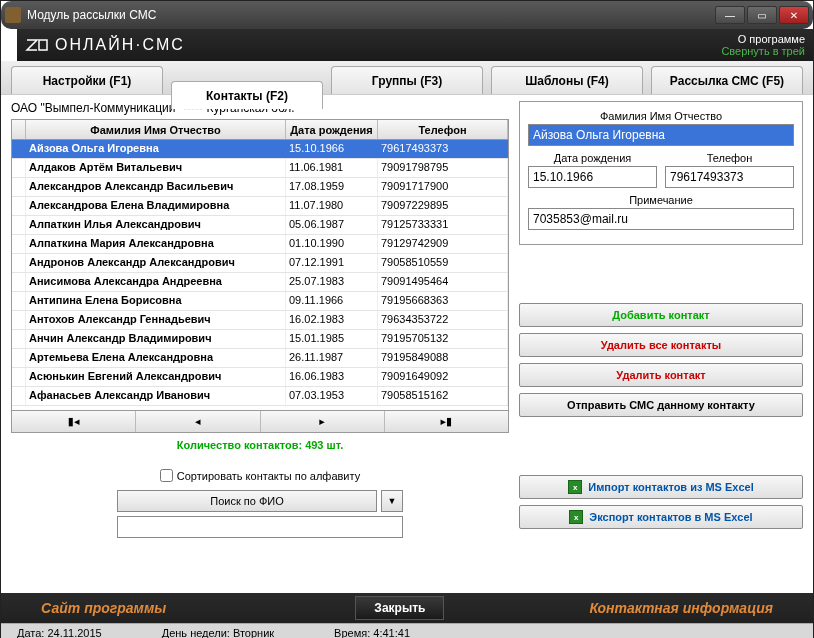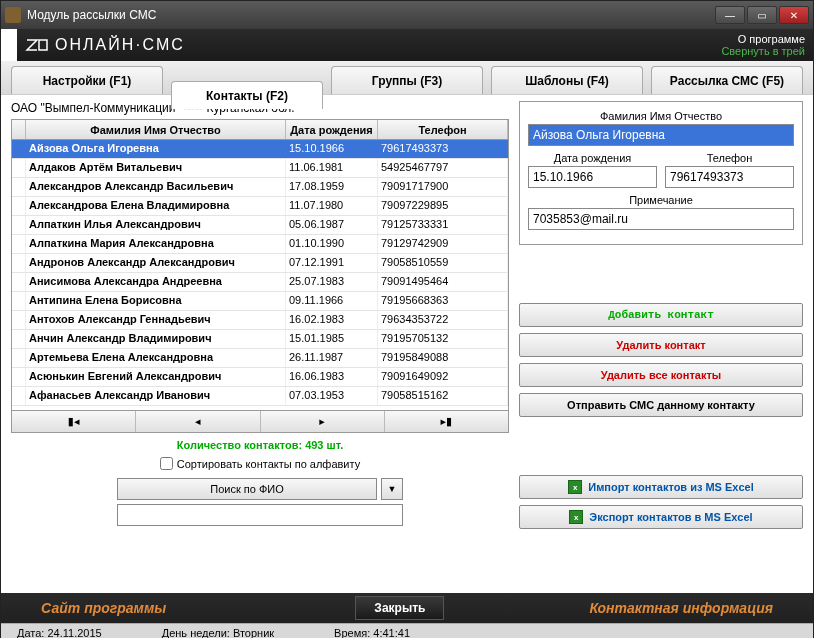--- a/index.html
+++ b/index.html
@@ -1,18 +1,18 @@
 <!DOCTYPE html>
 <html><head>
 <meta charset="utf-8">
 <style>
 * { box-sizing: border-box; margin: 0; padding: 0; font-family: Tahoma, Arial, sans-serif; }
 body { background: #555; width: 814px; height: 638px; overflow: hidden; }
 .window { width: 814px; height: 638px; background: #fff; border: 1px solid #222; }
-.titlebar { height: 28px; background: linear-gradient(#5a5a5a,#3b3b3b); display: flex; align-items: center; padding: 0 4px; }
+.titlebar { height: 28px; background: linear-gradient(#5a5a5a,#3b3b3b); display: flex; align-items: center; padding: 0 4px; border-radius: 10px; }
 .titleicon { width: 16px; height: 16px; background: #806030; margin-right: 6px; border-radius: 2px; }
 .titletext { color: #fff; font-size: 12px; flex: 1; }
 .winbtns { display: flex; gap: 2px; }
 .winbtn { width: 30px; height: 18px; background: linear-gradient(#6a6a6a,#4a4a4a); border: 1px solid #333; border-radius: 2px; color: #fff; font-size: 10px; display: flex; align-items: center; justify-content: center; cursor: pointer; }
 .winbtn.close { background: linear-gradient(#d04040,#a02020); }
 .header { height: 32px; background: linear-gradient(#2a2a2a,#1a1a1a); display: flex; align-items: center; padding: 0 8px; margin-left: 16px; }
 .logo { color: #fff; font-size: 16px; letter-spacing: 2px; display: flex; align-items: center; gap: 6px; }
 .logosvg { width: 24px; height: 14px; }
 .headerlinks { margin-left: auto; text-align: right; font-size: 11px; }
 .aboutlink { color: #fff; }
@@ -33,34 +33,34 @@
 .tbody { height: 271px; overflow: hidden; }
 .trow { display: flex; height: 19px; font-size: 11px; border-bottom: 1px solid #e4e4e4; cursor: pointer; }
 .trow.sel { background: #3a74d8; color: #fff; }
 .trow > div { border-right: 1px solid #eee; padding: 2px 3px; overflow: hidden; white-space: nowrap; }
 .trow .col-name { font-weight: bold; }
 .trow.sel > div { border-right-color: #3a74d8; }
 .navbtns { display: flex; border: 1px solid #999; border-top: none; height: 22px; }
 .navbtn { flex: 1; background: linear-gradient(#f8f8f8,#e0e0e0); border-right: 1px solid #bbb; font-size: 11px; display: flex; align-items: center; justify-content: center; cursor: pointer; }
 .navbtn:last-child { border-right: none; }
 .countline { text-align: center; color: #0a0; font-size: 11px; font-weight: bold; margin: 6px 0; }
-.sortline { text-align: center; font-size: 11px; display: flex; align-items: center; justify-content: center; gap: 4px; margin-bottom: 8px; }
+.sortline { text-align: center; font-size: 11px; display: flex; align-items: center; justify-content: center; gap: 4px; margin-bottom: 8px; margin-top: 12px; }
 .searchrow { display: flex; gap: 4px; justify-content: center; margin-bottom: 4px; }
 .searchbtn { width: 260px; height: 22px; background: linear-gradient(#f8f8f8,#e0e0e0); border: 1px solid #888; font-size: 11px; font-weight: normal; display: flex; align-items: center; justify-content: center; cursor: pointer; }
 .ddarrow { width: 22px; height: 22px; background: linear-gradient(#f8f8f8,#e0e0e0); border: 1px solid #888; display: flex; align-items: center; justify-content: center; font-size: 9px; cursor: pointer; }
 .searchinput { width: 286px; height: 22px; border: 1px solid #888; margin: 0 auto; display: block; font-size: 11px; padding: 0 4px; }
 .rightpane { flex: 1; display: flex; flex-direction: column; }
 .detailbox { border: 1px solid #999; padding: 8px; }
 .fieldlabel { font-size: 11px; text-align: center; margin-bottom: 2px; }
 .fieldinput { width: 100%; height: 22px; border: 1px solid #888; font-size: 12px; padding: 0 4px; margin-bottom: 6px; }
 .fieldinput.sel { background: #3a74d8; color: #fff; }
 .fieldrow { display: flex; gap: 8px; }
 .fieldcol { flex: 1; }
 .actionbtn { width: 100%; height: 24px; background: linear-gradient(#f8f8f8,#e0e0e0); border: 1px solid #888; font-size: 11px; font-weight: bold; display: flex; align-items: center; justify-content: center; cursor: pointer; margin-top: 6px; border-radius: 2px; }
-.actionbtn.green { color: #0a0; font-family: Liberation Mono, monospace; }
+.actionbtn.green { color: #0a0; }
 .actionbtn.red { color: #c00; }
 .actionbtn.blue { color: #05a; }
 .spacer { height: 52px; }
 .excelicon { width: 14px; height: 14px; background: #2a8a2a; border: 1px solid #166616; margin-right: 6px; font-size: 8px; color: #fff; display: flex; align-items: center; justify-content: center; }
 .footer { height: 48px; background: linear-gradient(#2a2a2a,#1a1a1a); display: flex; flex-direction: column; }
 .footerrow1 { height: 30px; display: flex; align-items: center; justify-content: space-between; padding: 0 40px; }
 .footerlink { color: #e08a3a; font-size: 14px; font-weight: bold; font-style: italic; cursor: pointer; }
 .closebtn { padding: 4px 18px; background: linear-gradient(#3a3a3a,#1a1a1a); border: 1px solid #555; color: #fff; font-size: 12px; font-weight: bold; cursor: pointer; margin-left: 44px; }
 .statusbar { height: 18px; background: #d8d8d8; display: flex; font-size: 11px; padding: 0 16px; align-items: center; gap: 60px; border-top: 1px solid #aaa; }
 </style>
@@ -113,21 +113,21 @@
             <div class="trow sel">
               <div class="col-h"></div>
               <div class="col-name">Айзова Ольга Игоревна</div>
               <div class="col-dob">15.10.1966</div>
               <div class="col-phone">79617493373</div>
             </div>
             <div class="trow">
               <div class="col-h"></div>
               <div class="col-name">Алдаков Артём Витальевич</div>
               <div class="col-dob">11.06.1981</div>
-              <div class="col-phone">54925467797</div>
+              <div class="col-phone">79091798795</div>
             </div>
             <div class="trow">
               <div class="col-h"></div>
               <div class="col-name">Александров Александр Васильевич</div>
               <div class="col-dob">17.08.1959</div>
               <div class="col-phone">79091717900</div>
             </div>
             <div class="trow">
               <div class="col-h"></div>
               <div class="col-name">Александрова Елена Владимировна</div>
@@ -226,22 +226,22 @@
           <div class="fieldcol">
             <div class="fieldlabel">Телефон</div>
             <input class="fieldinput" value="79617493373" style="">
           </div>
         </div>
         <div class="fieldlabel">Примечание</div>
         <input class="fieldinput" value="7035853@mail.ru" style="">
       </div>
       <div class="spacer"></div>
       <div class="actionbtn green">Добавить контакт</div>
+      <div class="actionbtn red">Удалить все контакты</div>
       <div class="actionbtn red">Удалить контакт</div>
-      <div class="actionbtn red">Удалить все контакты</div>
       <div class="actionbtn">Отправить СМС данному контакту</div>
       <div class="spacer"></div>
       <div class="actionbtn blue">
           <span class="excelicon">x</span>
           <span>Импорт контактов из MS Excel</span>
         </div>
       <div class="actionbtn blue">
           <span class="excelicon">x</span>
           <span>Экспорт контактов в MS Excel</span>
         </div>

